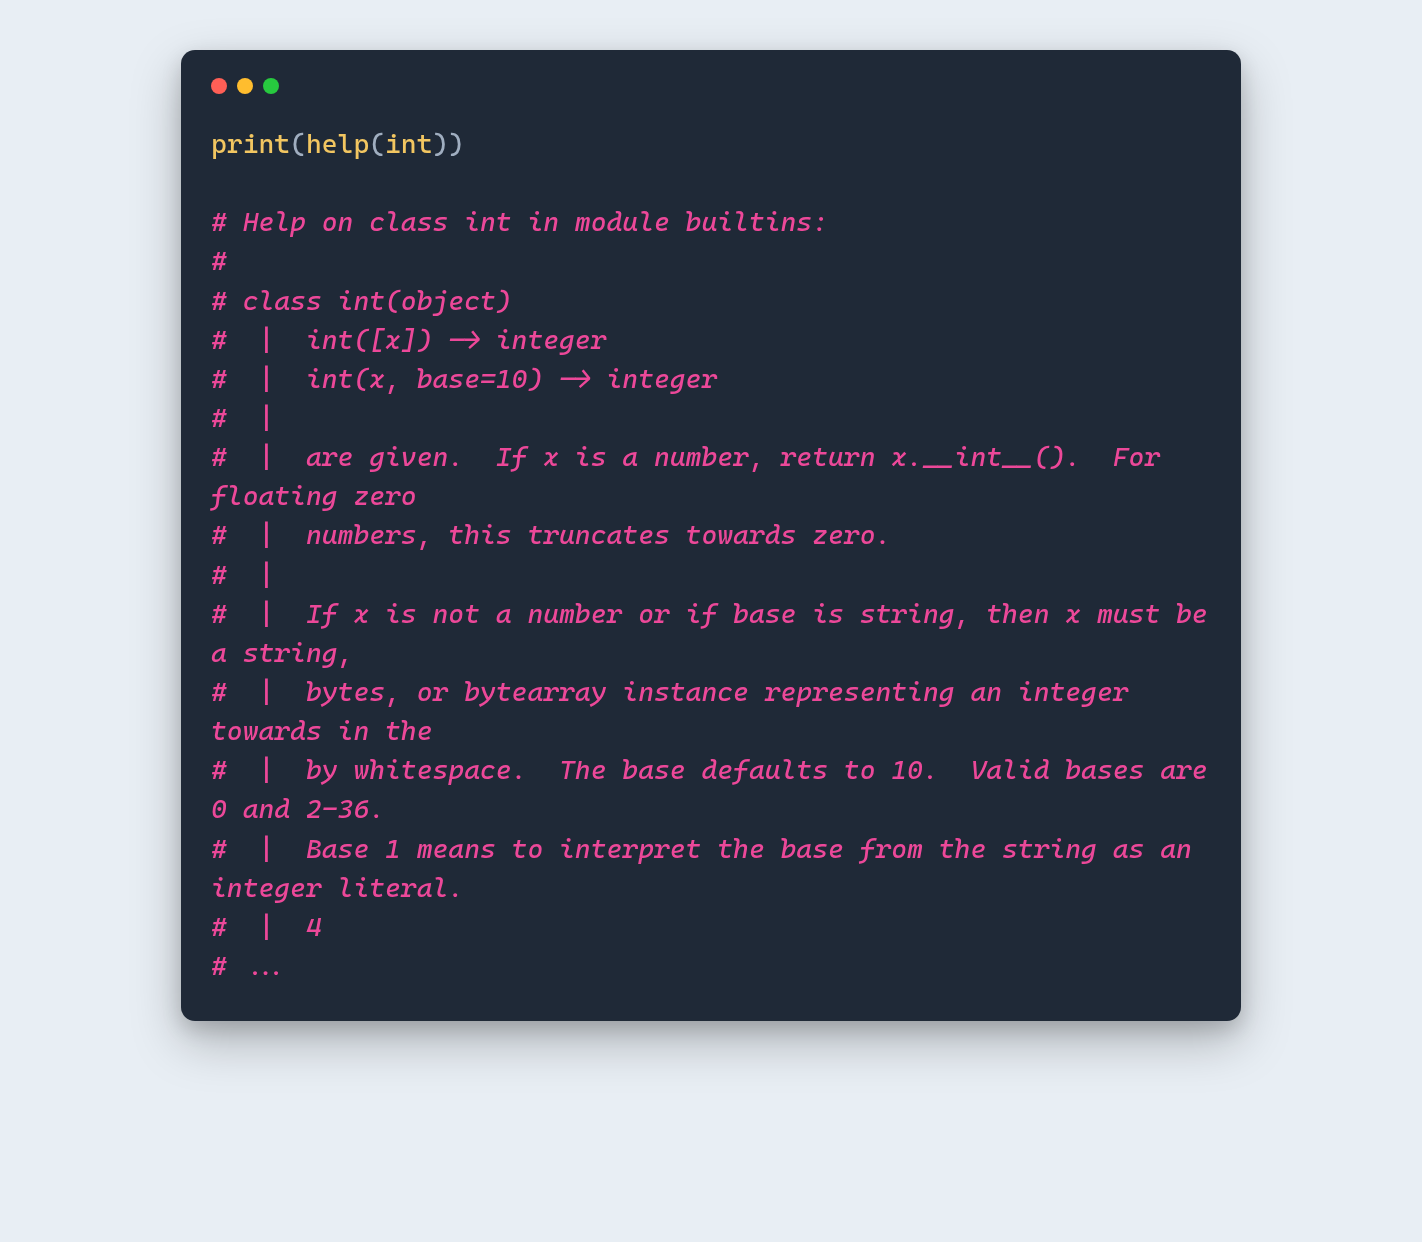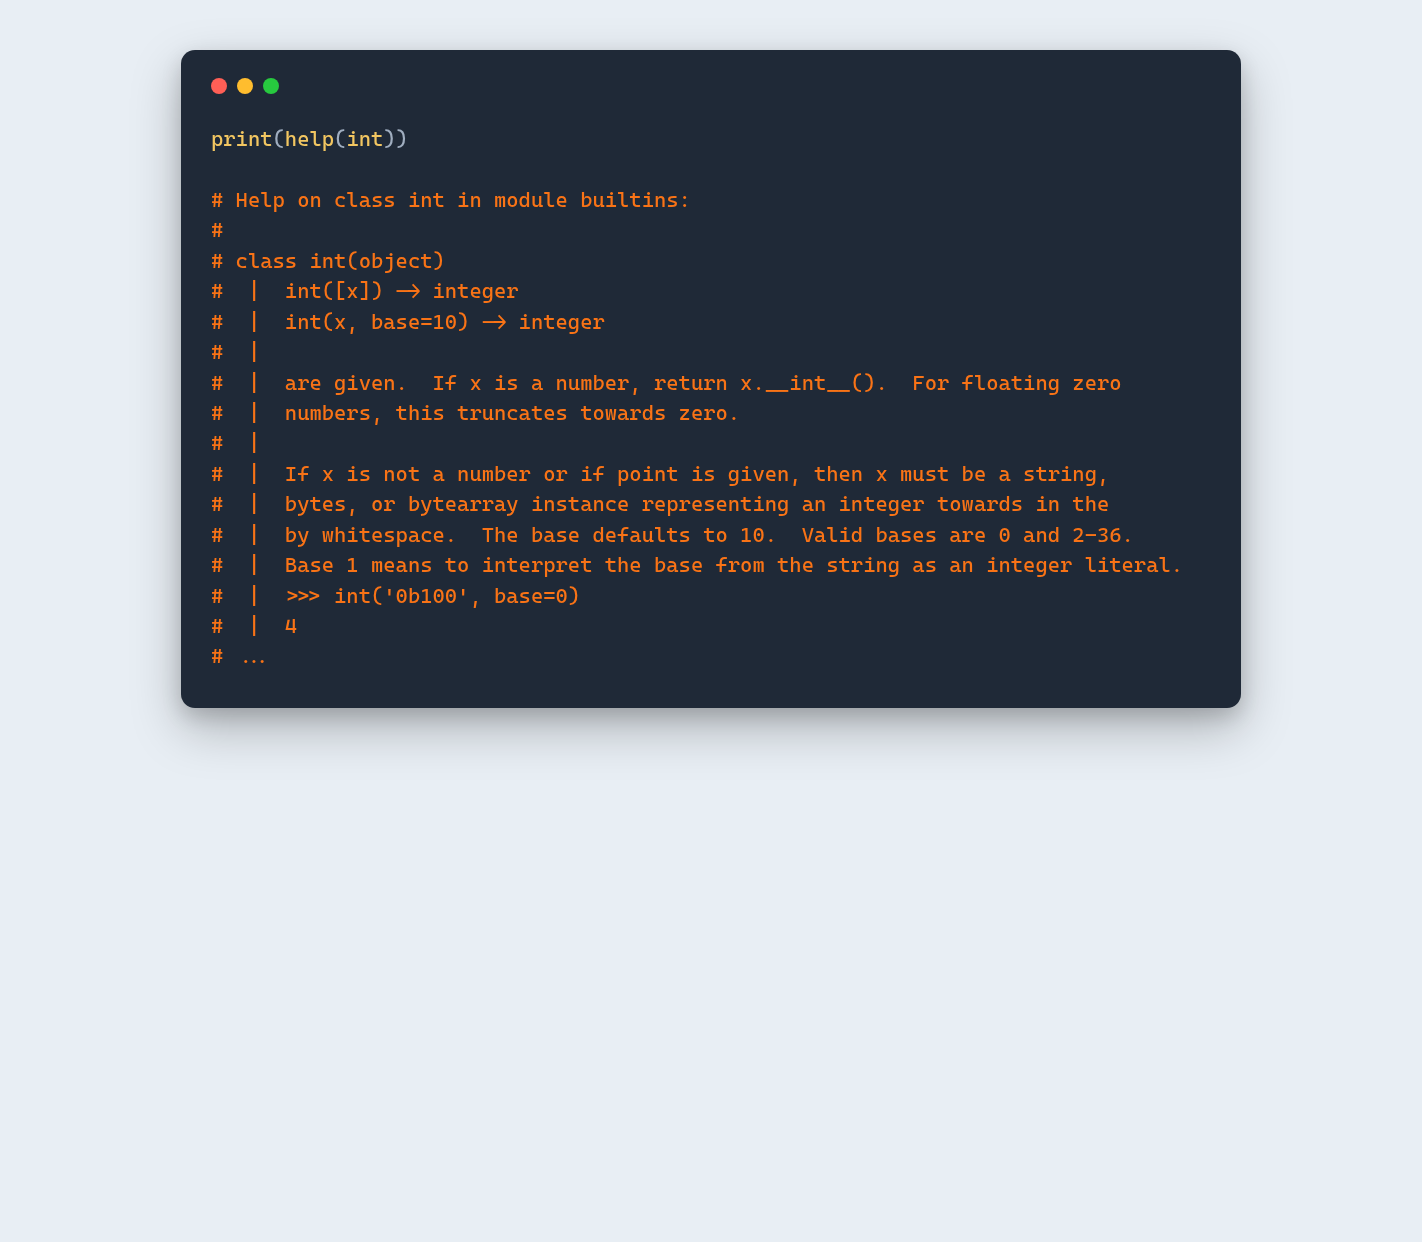--- a/index.html
+++ b/index.html
@@ -32,32 +32,32 @@
   }
   .dot {
     width: 16px;
     height: 16px;
     border-radius: 50%;
   }
   .dot.red { background: #ff5f56; }
   .dot.yellow { background: #ffbd2e; }
   .dot.green { background: #27c93f; }
   .code {
-    font-size: 21px;
+    font-size: 27px;
     line-height: 1.45;
     color: #7a8694;
   }
   .code-line {
     white-space: pre-wrap;
     word-wrap: break-word;
   }
   .fn { color: #f2c661; }
   .paren { color: #a0aec0; }
   .type { color: #f2c661; }
-  .comment { color: #f97316; }
+  .comment { color: #ec4899; font-style: italic; }
   .blank-line {
     height: 1.45em;
   }
 </style>
 </head>
 <body>
 
 <div class="window">
   <div class="titlebar">
     <div class="dot red"></div>
@@ -69,21 +69,20 @@
     <div class="blank-line"></div>
     <div class="code-line comment"># Help on class int in module builtins:</div>
     <div class="code-line comment">#</div>
     <div class="code-line comment"># class int(object)</div>
     <div class="code-line comment">#  |  int([x]) -&gt; integer</div>
     <div class="code-line comment">#  |  int(x, base=10) -&gt; integer</div>
     <div class="code-line comment">#  |</div>
     <div class="code-line comment">#  |  are given.  If x is a number, return x.__int__().  For floating zero</div>
     <div class="code-line comment">#  |  numbers, this truncates towards zero.</div>
     <div class="code-line comment">#  |</div>
-    <div class="code-line comment">#  |  If x is not a number or if point is given, then x must be a string,</div>
+    <div class="code-line comment">#  |  If x is not a number or if base is string, then x must be a string,</div>
     <div class="code-line comment">#  |  bytes, or bytearray instance representing an integer towards in the</div>
     <div class="code-line comment">#  |  by whitespace.  The base defaults to 10.  Valid bases are 0 and 2-36.</div>
     <div class="code-line comment">#  |  Base 1 means to interpret the base from the string as an integer literal.</div>
-    <div class="code-line comment">#  |  &gt;&gt;&gt; int('0b100', base=0)</div>
     <div class="code-line comment">#  |  4</div>
     <div class="code-line comment"># ...</div>
   </div>
 </div>
 
 </body></html>

